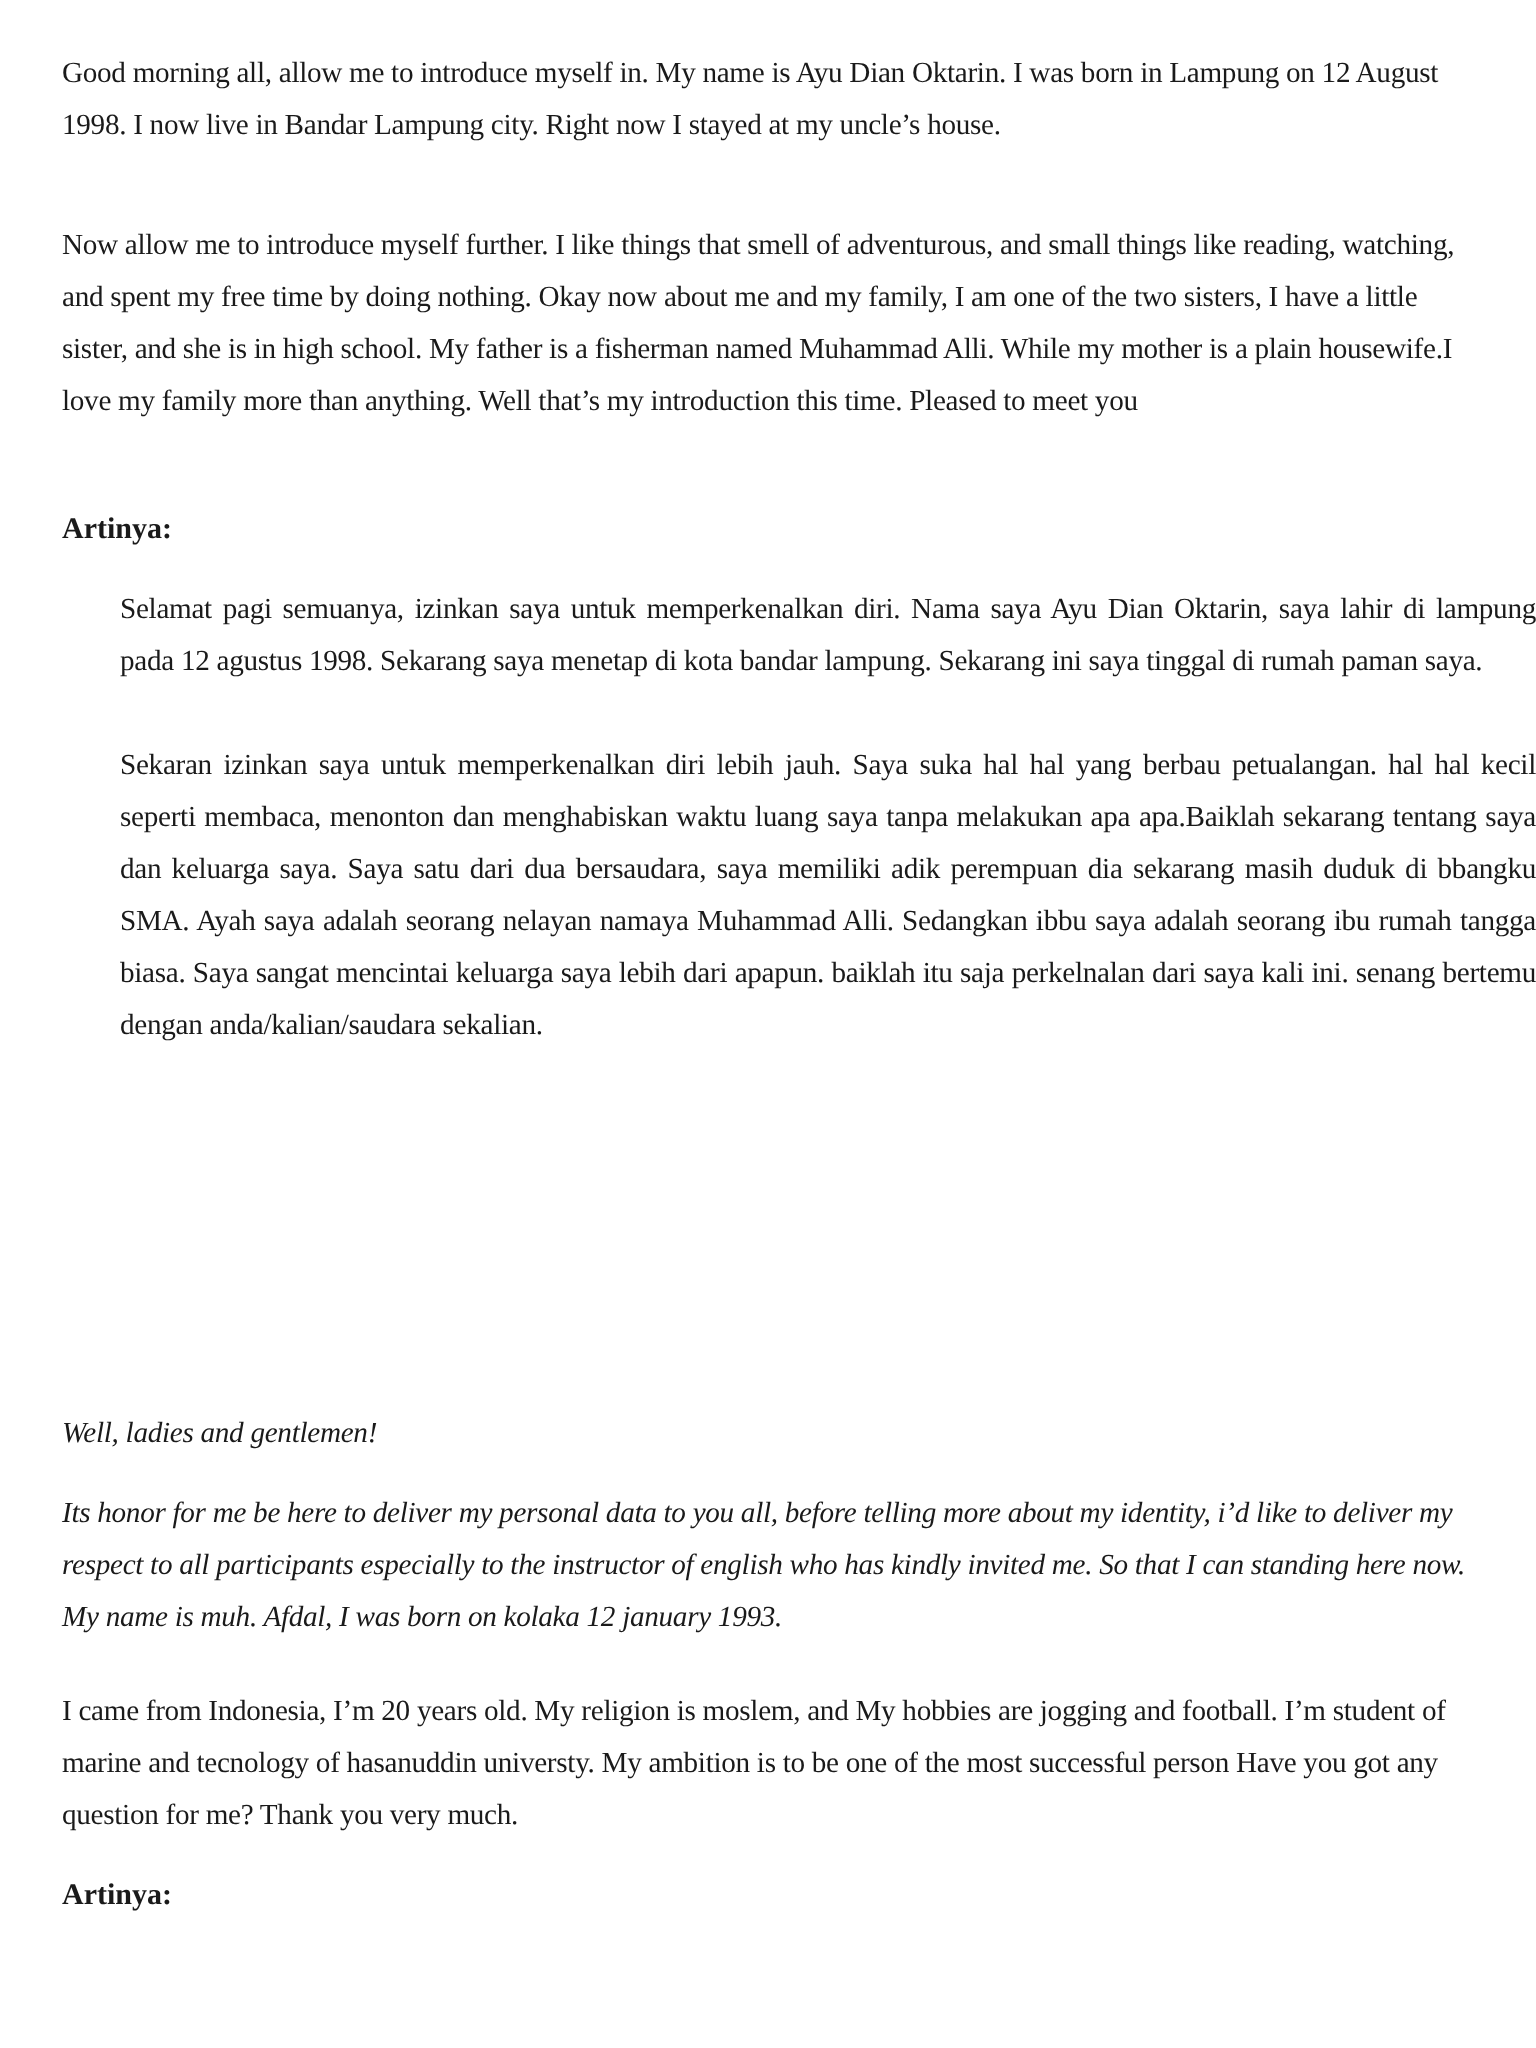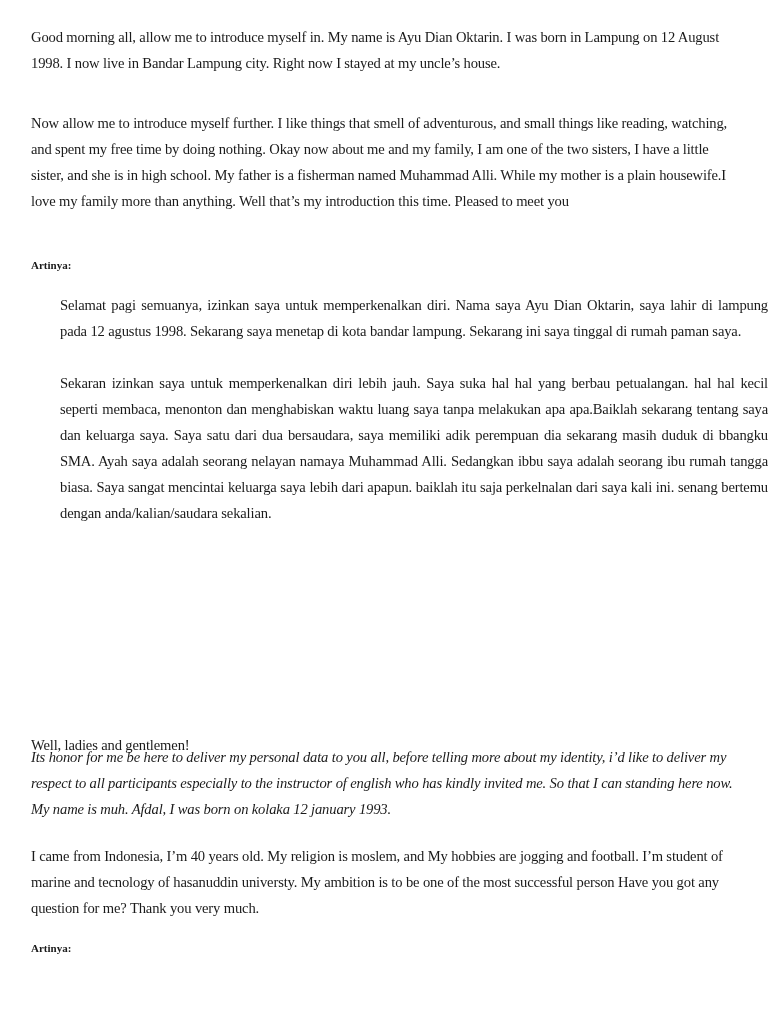--- a/index.html
+++ b/index.html
@@ -33,41 +33,41 @@
     }
     .para.justify {
       text-align: justify;
       text-align-last: left;
       margin-left: 29px;
     }
     .heading {
       position: absolute;
       left: 0;
       font-weight: bold;
-      font-size: 11px;
+      font-size: 15px;
       line-height: 26px;
       margin: 0;
     }
   </style>
 </head>
 <body>
 
 <div class="page">
 
   <p class="para" style="top:24px;">Good morning all,  allow me to introduce myself in. My name is Ayu Dian Oktarin. I was born in Lampung on 12 August 1998. I now live in Bandar Lampung city. Right now I stayed at my uncle’s house.</p>
 
   <p class="para" style="top:110px;">Now allow me to introduce myself further. I like things that smell of adventurous, and small things like reading, watching, and spent my free time by doing nothing. Okay now about me and my family, I am one of the two sisters, I have a little sister, and she is in high school. My father is a fisherman named Muhammad Alli. While my mother is a plain housewife.I love my family more than anything. Well that’s my introduction this time. Pleased to meet you</p>
 
   <p class="heading" style="top:252px;">Artinya:</p>
 
   <p class="para justify" style="top:292px;">Selamat pagi semuanya, izinkan saya untuk memperkenalkan diri. Nama saya Ayu Dian Oktarin, saya lahir di lampung pada 12 agustus 1998. Sekarang saya menetap di kota bandar lampung. Sekarang ini saya tinggal di rumah paman saya.</p>
 
   <p class="para justify" style="top:370px;">Sekaran izinkan saya untuk memperkenalkan diri lebih jauh. Saya suka hal hal yang berbau petualangan. hal hal kecil seperti membaca, menonton dan menghabiskan waktu luang saya tanpa melakukan apa apa.Baiklah sekarang tentang saya dan keluarga saya. Saya satu dari dua bersaudara, saya memiliki adik perempuan dia sekarang masih duduk di bbangku SMA. Ayah saya adalah seorang nelayan namaya Muhammad Alli. Sedangkan ibbu saya adalah seorang ibu rumah tangga biasa. Saya sangat mencintai keluarga saya lebih dari apapun. baiklah itu saja perkelnalan dari saya kali ini. senang bertemu dengan anda/kalian/saudara sekalian.</p>
 
-  <p class="para" style="top:732px;">Well, ladies and gentlemen!</p>
+  <p class="para" style="top:704px;font-style:italic;">Well, ladies and gentlemen!</p>
 
   <p class="para" style="top:744px;font-style:italic;">Its honor for me be here to deliver my personal data to you all, before telling more about my identity, i’d like to deliver my respect to all participants especially to the instructor of english who has kindly invited me. So that I can standing here now. My name is muh. Afdal, I was born on kolaka 12 january 1993.</p>
 
-  <p class="para" style="top:843px;">I came from Indonesia, I’m 40 years old. My religion is moslem, and My hobbies are jogging and football. I’m student of marine and tecnology of hasanuddin universty. My ambition is to be one of the most successful person Have you got any question for me? Thank you very much.</p>
+  <p class="para" style="top:843px;">I came from Indonesia, I’m 20 years old. My religion is moslem, and My hobbies are jogging and football. I’m student of marine and tecnology of hasanuddin universty. My ambition is to be one of the most successful person Have you got any question for me? Thank you very much.</p>
 
   <p class="heading" style="top:935px;">Artinya:</p>
 
 </div>
 
 </body></html>

